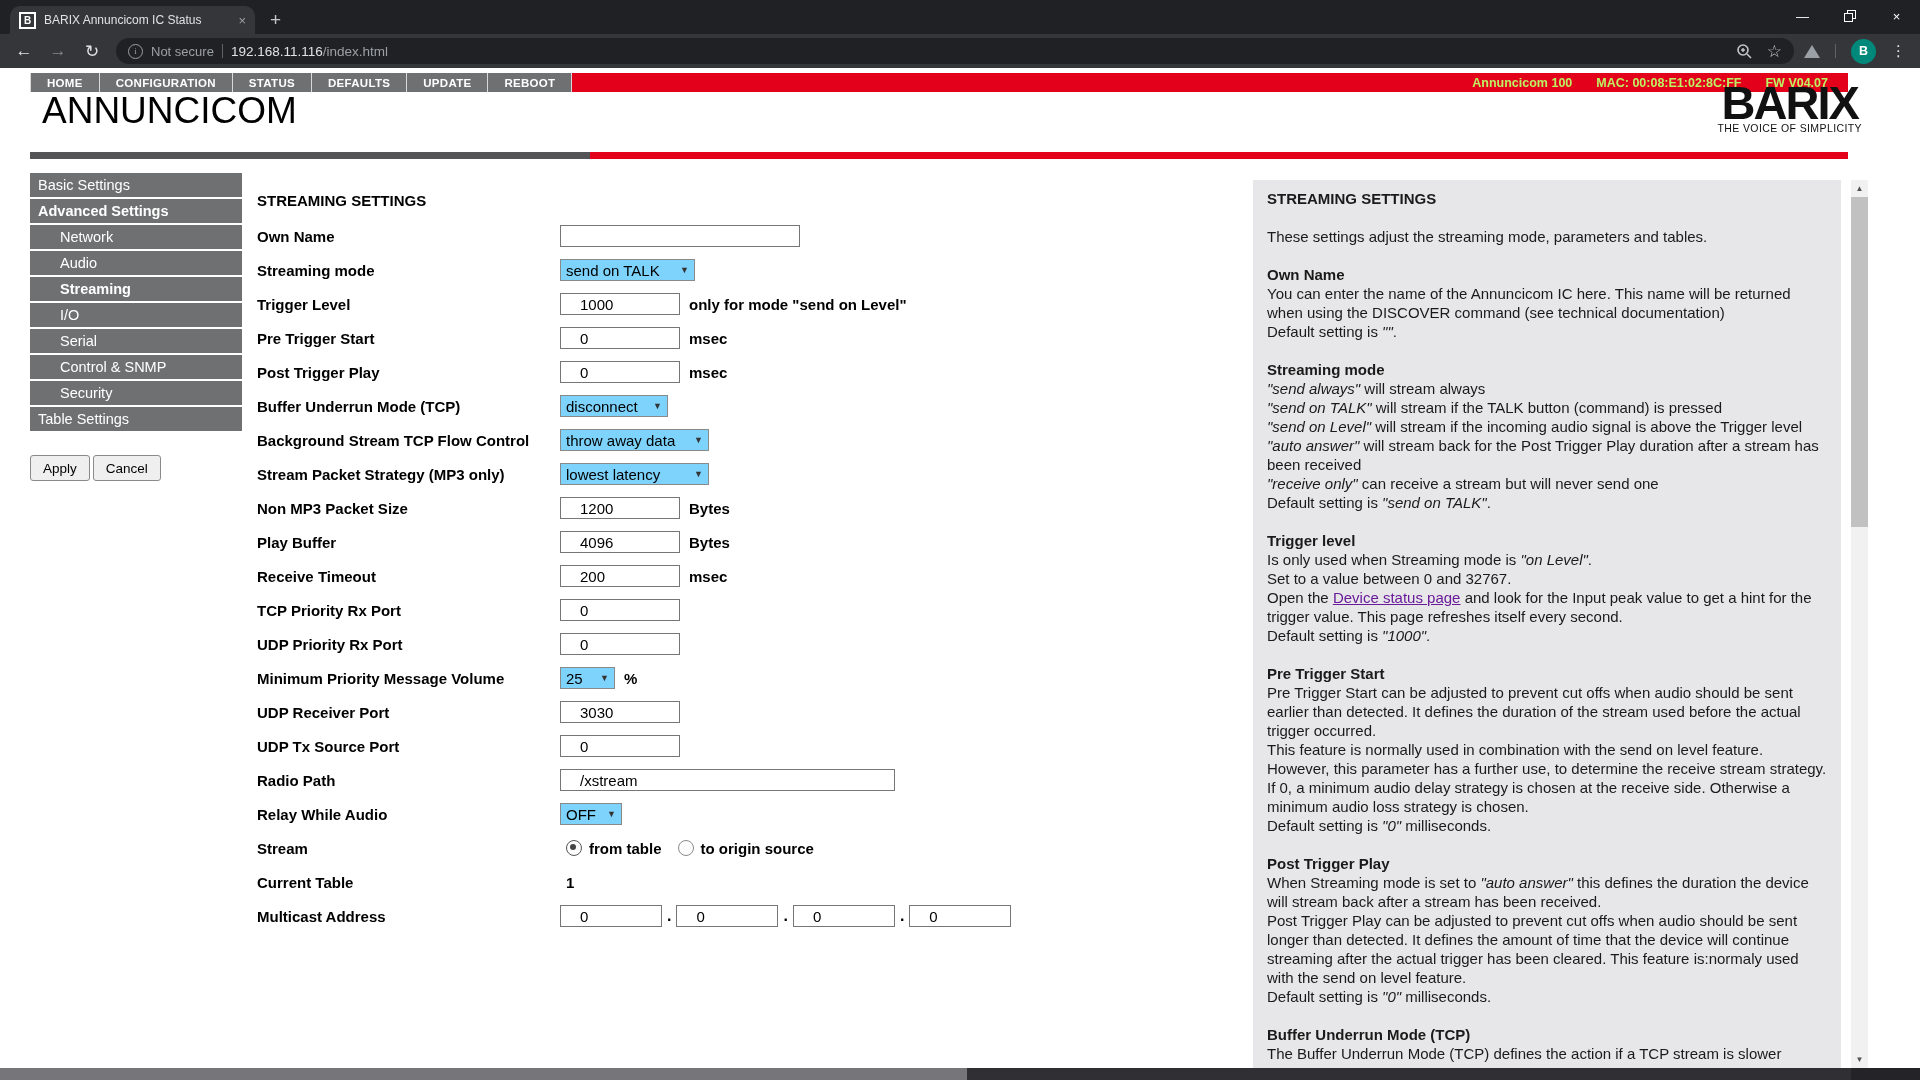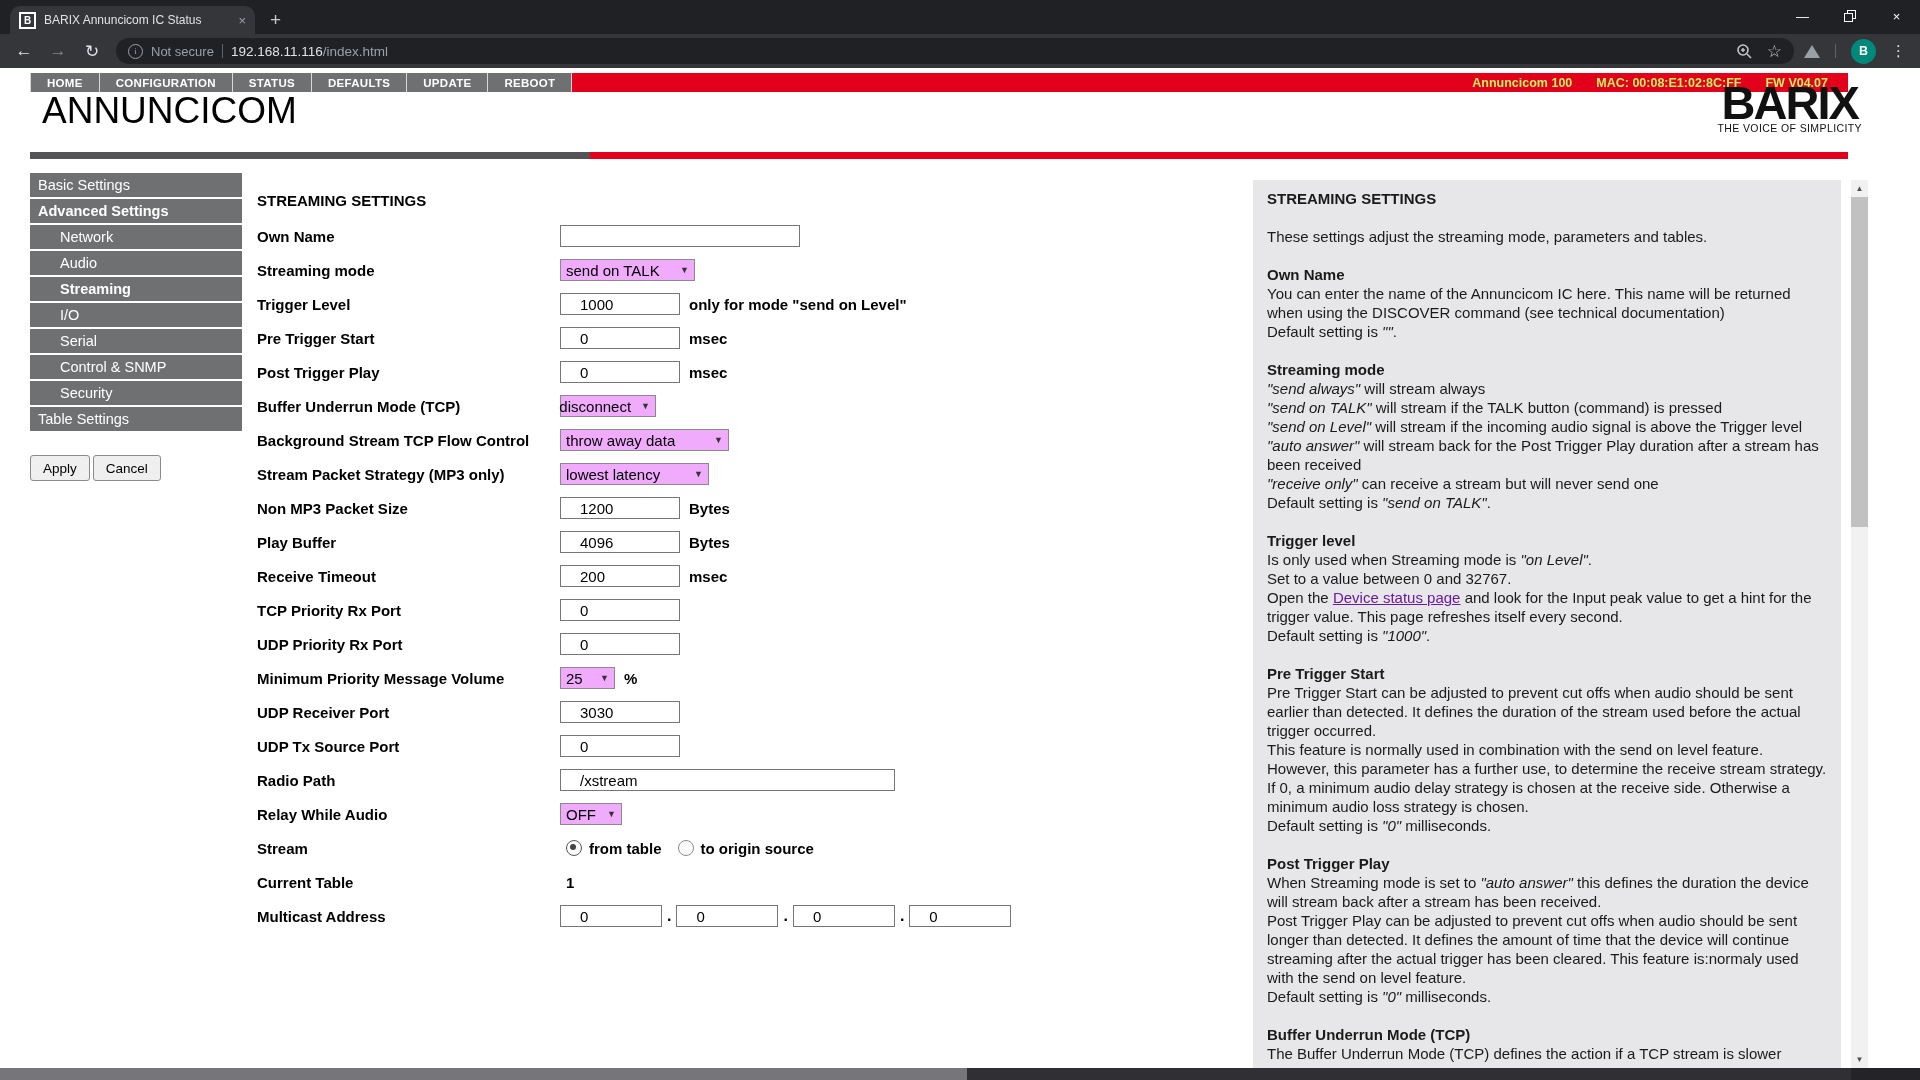--- a/index.html
+++ b/index.html
@@ -66,21 +66,21 @@
        font-size:13.5px;font-family:inherit;color:#000;}
   
   .form{position:absolute;left:257px;top:124px;width:990px;}
   .form-heading{font-weight:bold;font-size:15px;color:#000;}
   #rows{margin-top:10px;}
   .row{display:flex;align-items:center;height:34px;}
   .row .lbl{width:303px;flex-shrink:0;font-weight:bold;font-size:15px;color:#000;}
   .ctrl{display:flex;align-items:center;}
   input.txt{height:20px;border:1px solid #767676;font-size:15px;padding:0 19px;font-family:inherit;color:#000;background:#fff;}
   .sel{display:inline-flex;align-items:center;justify-content:space-between;height:22px;border:1px solid #8a8a8a;
-       background:#f0abfc;font-size:15px;padding:0 5px;box-sizing:border-box;color:#000;}
+       background:#7dd3fc;font-size:15px;padding:0 5px;box-sizing:border-box;color:#000;}
   .sel .arrow{font-size:9px;color:#333;margin-left:10px;}
   .sfx{font-weight:bold;font-size:15px;margin-left:9px;color:#000;white-space:nowrap;}
   .radio{width:14px;height:14px;border-radius:50%;border:1px solid #8a8a8a;background:#fdfdfd;
          display:inline-block;position:relative;flex-shrink:0;}
   .radio.on{border-color:#555;}
   .radio.on::after{content:"";position:absolute;left:3px;top:3px;width:6px;height:6px;border-radius:50%;background:#444;}
   .radio-lbl{font-weight:bold;font-size:15px;margin:0 16px 0 7px;color:#000;}
   .static{font-weight:bold;font-size:15px;color:#000;}
   .offset5{margin-left:6px;}
   .dot{font-weight:bold;margin:0 5px;color:#000;}
@@ -233,30 +233,30 @@
           <div class="row">
             <span class="lbl">Post Trigger Play</span>
             <div class="ctrl">
               <input class="txt" value="0" style="width: 80px;">
               <span class="sfx">msec</span>
             </div>
           </div>
           <div class="row">
             <span class="lbl">Buffer Underrun Mode (TCP)</span>
             <div class="ctrl">
-              <span class="sel" style="width: 96px; justify-content: flex-end;">
+              <span class="sel" style="width: 108px;">
                 <span>disconnect</span>
                 <span class="arrow">▼</span>
               </span>
             </div>
           </div>
           <div class="row">
             <span class="lbl">Background Stream TCP Flow Control</span>
             <div class="ctrl">
-              <span class="sel" style="width: 169px;">
+              <span class="sel" style="width: 149px;">
                 <span>throw away data</span>
                 <span class="arrow">▼</span>
               </span>
             </div>
           </div>
           <div class="row">
             <span class="lbl">Stream Packet Strategy (MP3 only)</span>
             <div class="ctrl">
               <span class="sel" style="width: 149px;">
                 <span>lowest latency</span>

